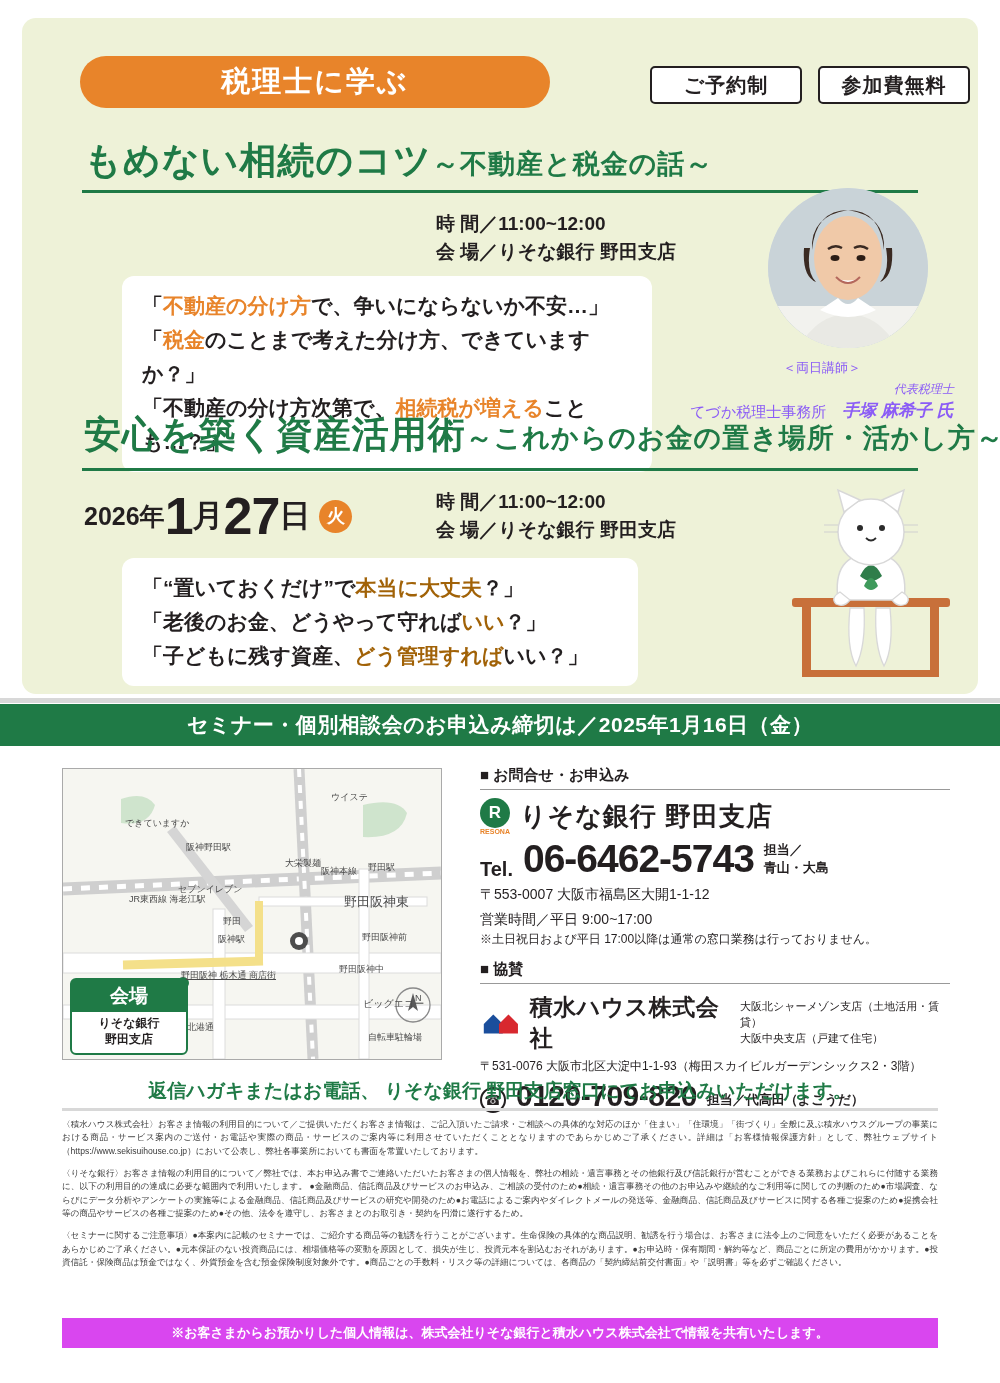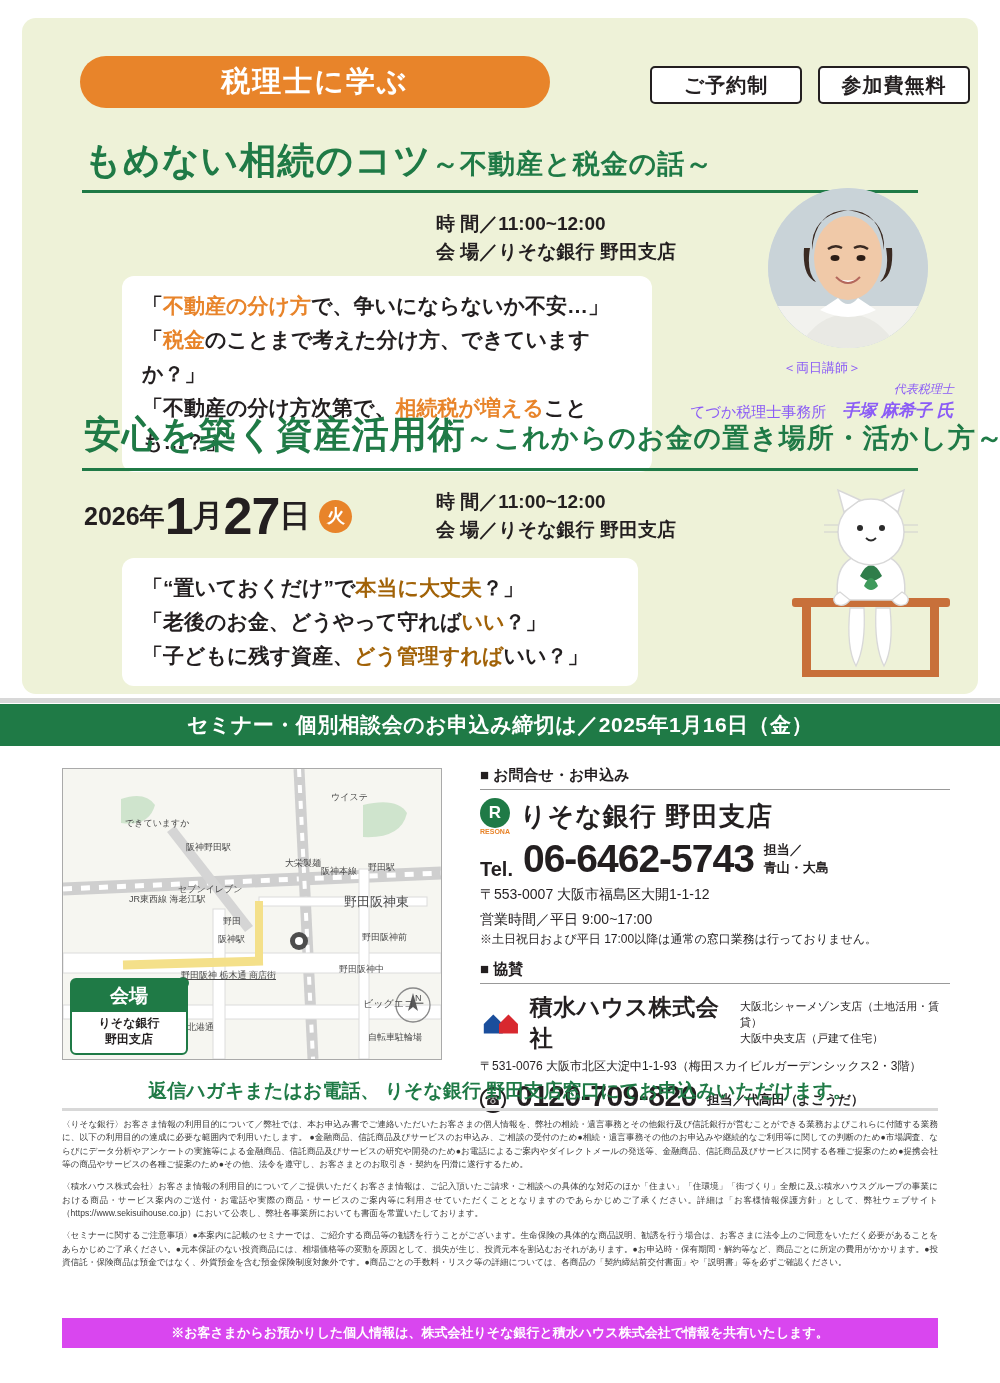--- a/index.html
+++ b/index.html
@@ -377,20 +377,20 @@
       <span class="charge" style="margin-bottom:4px;">
         <span>担当／</span><span>代高田（よこうだ）</span>
       </span>
     </div>
   </div>
 
   <div class="apply-line">返信ハガキまたはお電話、 りそな銀行 野田支店窓口にてお申込みいただけます。</div>
 
   <div class="thin-rule" style="top:1108px; height:3px; left:62px; width:876px;"></div>
   <div class="fine" id="fine">
+      <p>〈積水ハウス株式会社〉お客さま情報の利用目的について／ご提供いただくお客さま情報は、ご記入頂いたご請求・ご相談への具体的な対応のほか「住まい」「住環境」「街づくり」全般に及ぶ積水ハウスグループの事業における商品・サービス案内のご送付・お電話や実際の商品・サービスのご案内等に利用させていただくこととなりますのであらかじめご了承ください。詳細は「お客様情報保護方針」として、弊社ウェブサイト（https://www.sekisuihouse.co.jp）において公表し、弊社各事業所においても書面を常置いたしております。</p>
       <p>〈りそな銀行〉お客さま情報の利用目的について／弊社では、本お申込み書でご連絡いただいたお客さまの個人情報を、弊社の相続・遺言事務とその他銀行及び信託銀行が営むことができる業務およびこれらに付随する業務に、以下の利用目的の達成に必要な範囲内で利用いたします。
 ●金融商品、信託商品及びサービスのお申込み、ご相談の受付のため●相続・遺言事務その他のお申込みや継続的なご利用等に関しての判断のため●市場調査、ならびにデータ分析やアンケートの実施等による金融商品、信託商品及びサービスの研究や開発のため●お電話によるご案内やダイレクトメールの発送等、金融商品、信託商品及びサービスに関する各種ご提案のため●提携会社等の商品やサービスの各種ご提案のため●その他、法令を遵守し、お客さまとのお取引き・契約を円滑に遂行するため。</p>
-      <p>〈積水ハウス株式会社〉お客さま情報の利用目的について／ご提供いただくお客さま情報は、ご記入頂いたご請求・ご相談への具体的な対応のほか「住まい」「住環境」「街づくり」全般に及ぶ積水ハウスグループの事業における商品・サービス案内のご送付・お電話や実際の商品・サービスのご案内等に利用させていただくこととなりますのであらかじめご了承ください。詳細は「お客様情報保護方針」として、弊社ウェブサイト（https://www.sekisuihouse.co.jp）において公表し、弊社各事業所においても書面を常置いたしております。</p>
       <p>〈セミナーに関するご注意事項〉●本案内に記載のセミナーでは、ご紹介する商品等の勧誘を行うことがございます。生命保険の具体的な商品説明、勧誘を行う場合は、お客さまに法令上のご同意をいただく必要があることをあらかじめご了承ください。●元本保証のない投資商品には、相場価格等の変動を原因として、損失が生じ、投資元本を割込むおそれがあります。●お申込時・保有期間・解約等など、商品ごとに所定の費用がかかります。●投資信託・保険商品は預金ではなく、外貨預金を含む預金保険制度対象外です。●商品ごとの手数料・リスク等の詳細については、各商品の「契約締結前交付書面」や「説明書」等を必ずご確認ください。</p>
     </div>
   <div class="footer-bar">※お客さまからお預かりした個人情報は、株式会社りそな銀行と積水ハウス株式会社で情報を共有いたします。</div>
 
 </div>
 
 </body></html>

